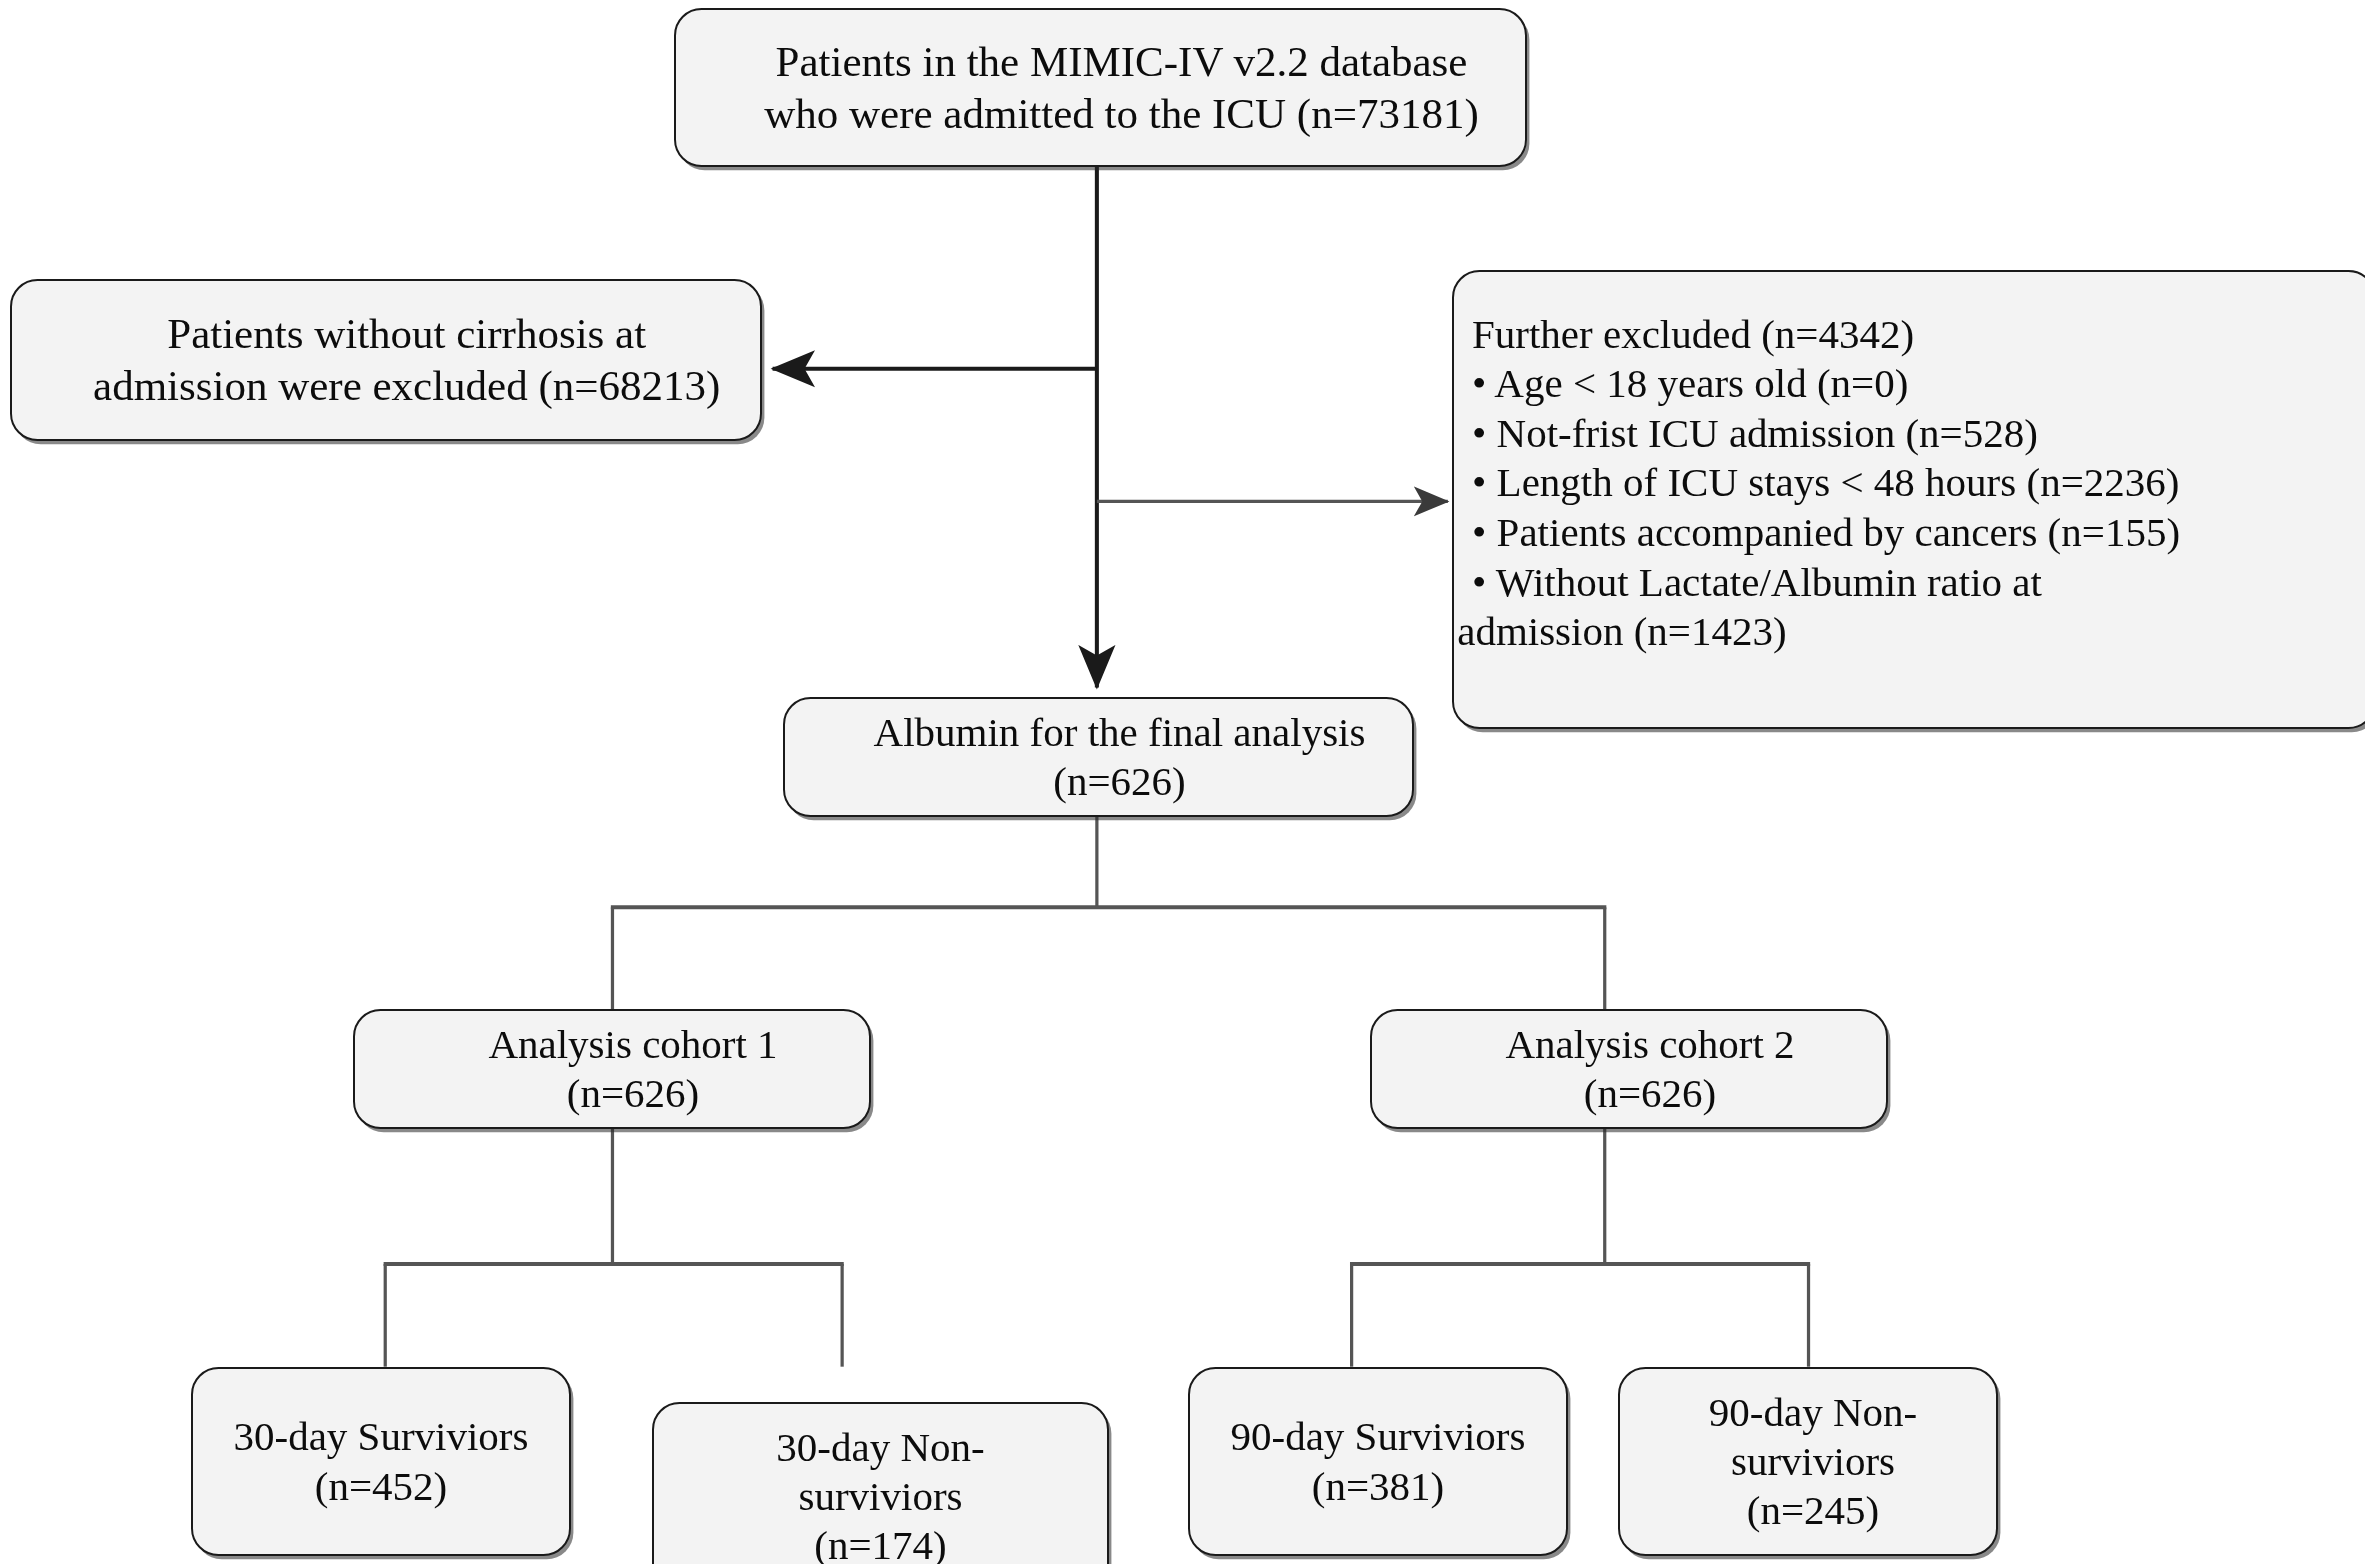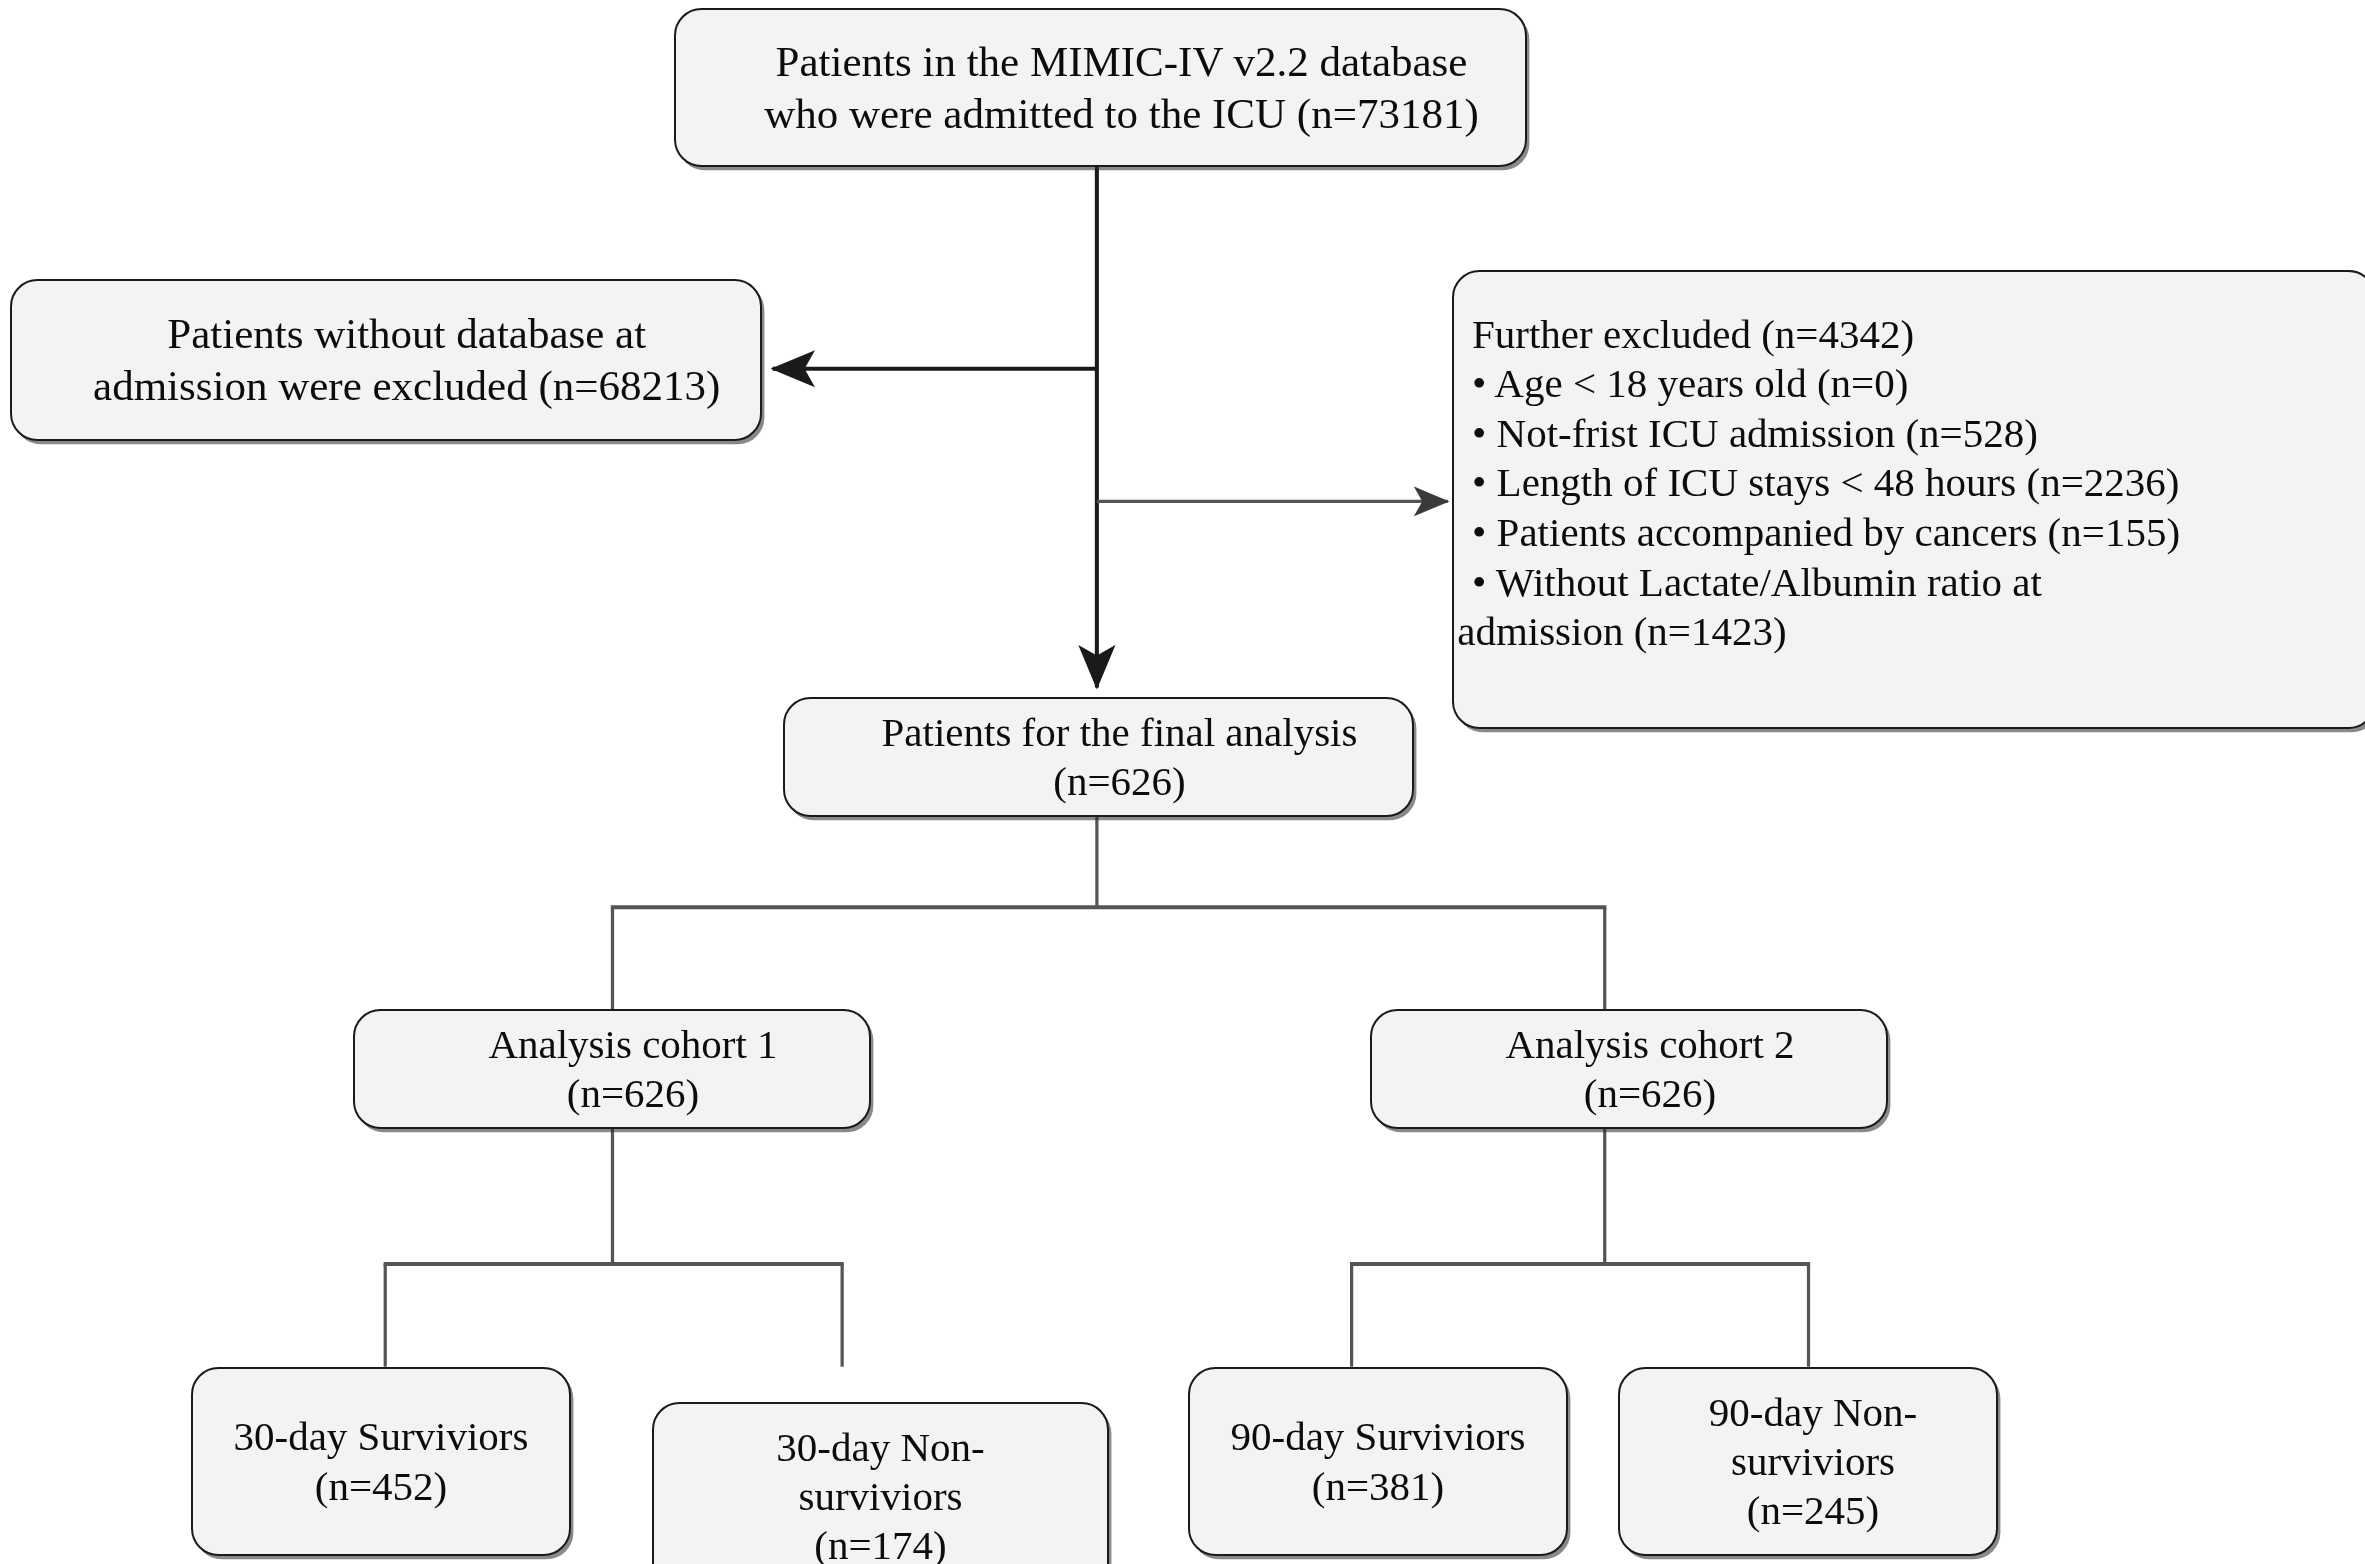--- a/index.html
+++ b/index.html
@@ -100,38 +100,38 @@
     <line x1="1671" y1="1563" x2="1671" y2="1690" stroke="#555555" stroke-width="4"></line>
     <line x1="2236" y1="1563" x2="2236" y2="1690" stroke="#555555" stroke-width="4"></line>
   </svg>
 
   <div class="node center" style="left:674px; top:8px; width:853px; height:159px;">
     <span class="line t-big pad-lr">Patients in the MIMIC-IV v2.2 database</span>
     <span class="line t-big pad-lr">who were admitted to the ICU (n=73181)</span>
   </div>
 
   <div class="node center" style="left:9.7px; top:279px; width:752px; height:162px;">
-    <span class="line t-big pad-lr">Patients without database at</span>
+    <span class="line t-big pad-lr">Patients without cirrhosis at</span>
     <span class="line t-big pad-lr">admission were excluded (n=68213)</span>
   </div>
 
   <div class="node left" style="left:1452px; top:270px; width:924px; height:459px; justify-content:flex-start; padding-top:38px;">
     <span class="line t-list" style="padding-left:18px;">Further excluded (n=4342)</span>
     <span class="bullets">
       <span class="bullet-row t-list" style="padding-left:18px;">• Age &lt; 18 years old (n=0)</span>
       <span class="bullet-row t-list" style="padding-left:18px;">• Not-frist ICU admission (n=528)</span>
       <span class="bullet-row t-list" style="padding-left:18px;">• Length of ICU stays &lt; 48 hours (n=2236)</span>
       <span class="bullet-row t-list" style="padding-left:18px;">• Patients accompanied by cancers (n=155)</span>
       <span class="bullet-row t-list" style="padding-left:18px;">• Without Lactate/Albumin ratio at</span>
       <span class="bullet-row t-list" style="padding-left:3.2px;">admission (n=1423)</span>
     </span>
   </div>
 
   <div class="node center" style="left:783px; top:697px; width:631px; height:120px;">
-    <span class="line t-mid pad-lr">Patients for the final analysis</span>
+    <span class="line t-mid pad-lr">Albumin for the final analysis</span>
     <span class="line t-mid pad-lr">(n=626)</span>
   </div>
 
   <div class="node center" style="left:353px; top:1009px; width:518px; height:120px;justify-content:center;">
     <span class="line t-mid pad-lr">Analysis cohort 1</span>
     <span class="line t-mid pad-lr">(n=626)</span>
   </div>
 
   <div class="node center" style="left:1370px; top:1009px; width:518px; height:120px;">
     <span class="line t-mid pad-lr">Analysis cohort 2</span>

